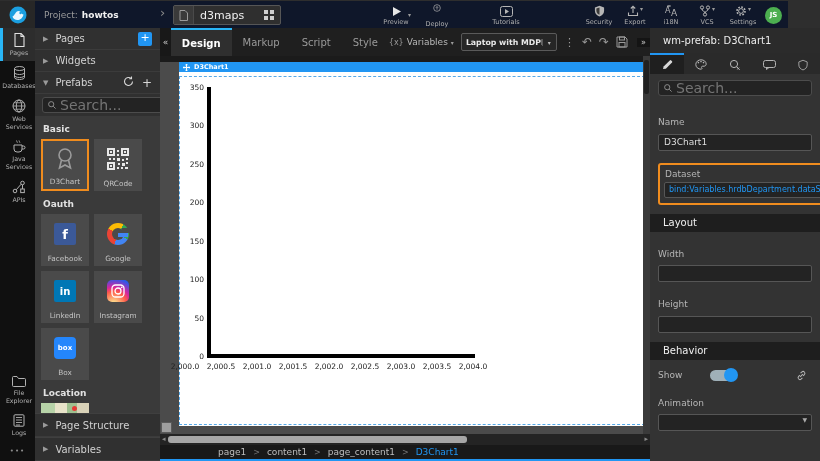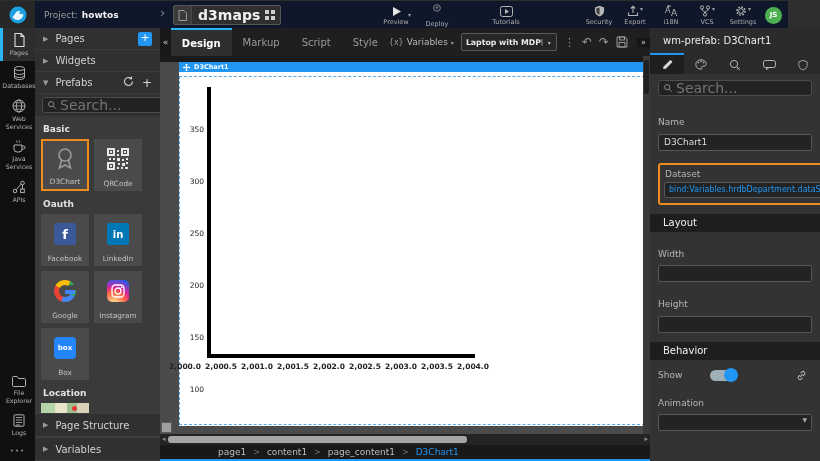--- a/index.html
+++ b/index.html
@@ -12,21 +12,21 @@
   .logo-cell { position:absolute; left:0; top:0; width:35px; height:28px; background:#272727;
     display:flex; align-items:center; justify-content:center; }
   .proj { position:absolute; left:44px; top:0; height:28px; display:flex; align-items:center;
     font-size:9px; color:#9a9a9a; gap:4px; }
   .proj b { color:#f1f1f1; font-weight:bold; }
   .crumb-chev { position:absolute; left:160px; top:4px; color:#8a8a8a; font-size:13px; }
   .page-sel { position:absolute; left:173px; top:4px; width:108px; height:20px; background:#2f2f2f;
     border:1px solid #565656; border-radius:2px; display:flex; align-items:center; }
   .page-sel .fcell { width:20px; height:100%; background:#3a3a3a; display:flex; align-items:center;
     justify-content:center; border-right:1px solid #4a4a4a; }
-  .page-sel .pname { flex:1; color:#f0f0f0; font-size:14px; font-weight:bold; padding-left:6px; }
+  .page-sel .pname { flex:1; color:#f0f0f0; font-size:11px; font-weight:normal; padding-left:6px; }
   .page-sel .gcell { width:22px; display:flex; align-items:center; justify-content:center; }
   .tb-item { position:absolute; top:3px; width:36px; height:24px; display:flex; flex-direction:column;
     align-items:center; justify-content:center; gap:1px; color:#b5b5b5; }
   .tb-item .lbl { font-size:6.5px; color:#aeaeae; white-space:nowrap; }
   .tb-caret { font-size:6px; color:#9a9a9a; }
   .tb-right { position:absolute; right:2px; top:0; height:28px; display:flex; align-items:center; }
   .tb-right .tb-item { position:static; }
   .avatar { width:17px; height:17px; border-radius:50%; background:#4caf50; color:#fff;
     font-size:7px; font-weight:bold; display:flex; align-items:center; justify-content:center; margin:0 4px; }
   .icon-with-caret { display:flex; align-items:flex-start; gap:1px; }
@@ -107,25 +107,25 @@
   
   .canvas { flex:1; background:#4b4b4b; position:relative; overflow:hidden; }
   .canvas-topshadow { position:absolute; left:0; top:0; width:100%; height:6px; background:#1b1b1b; }
   .artboard { position:absolute; left:19px; top:6px; width:467px; height:364px; background:#fff; }
   .wtag { position:absolute; left:0; top:0; width:100%; height:10px; background:#2196f3; display:flex;
     align-items:center; gap:4px; padding-left:4px; }
   .wtag .wname { color:#fff; font-size:6.5px; font-weight:bold; }
   .sel-border { position:absolute; left:0; top:14px; right:1px; bottom:1px; border:1px dashed #56a9e8; }
   .ylabels { position:absolute; left:0; top:21px; width:25px; height:279px; display:flex; flex-direction:column;
     justify-content:space-between; }
-  .ylabels span { display:block; text-align:right; font-size:7.5px; color:#222; height:10px; line-height:10px;margin-top:42px; }
+  .ylabels span { display:block; text-align:right; font-size:7.5px; color:#222; height:10px; line-height:10px; }
   .yaxis { position:absolute; left:28px; top:25px; width:4px; height:271px; background:#000; }
   .xaxis { position:absolute; left:28px; top:292px; width:268px; height:4px; background:#000; }
   .xlabels { position:absolute; left:-12px; top:300px; width:324px; display:flex; justify-content:space-between; }
-  .xlabels span { width:36px; text-align:center; font-size:7.5px; color:#222;font-weight:bold; }
+  .xlabels span { width:36px; text-align:center; font-size:7.5px; color:#222; }
   .vscroll { position:absolute; right:0; top:0; bottom:0; width:7px; background:#3a3a3a; }
   .vthumb { position:absolute; left:1px; top:4px; width:5px; height:34px; background:#212121; border-radius:2px; }
   .corner-handle { position:absolute; left:1px; bottom:1px; width:11px; height:11px; background:#9e9e9e;
     border:1px solid #5a5a5a; }
   .hscroll { height:11px; background:#242424; position:relative; flex:none; }
   .hthumb { position:absolute; left:8px; top:2px; width:299px; height:7px; background:#a6a6a6; border-radius:3px; }
   .harrow { position:absolute; top:1px; color:#8a8a8a; font-size:7px; }
   .harrow.left { left:2px; } .harrow.right { right:2px; }
   .breadcrumb { height:16px; background:#191919; border-bottom:2px solid #2196f3; display:flex; align-items:center;
     padding-left:58px; gap:7px; font-size:9px; flex:none; }
@@ -416,34 +416,34 @@
       <div class="grp-title">Oauth</div>
       <div class="cards">
         <div class="card">
           <span class="cicon">
               <span class="brand-sq fb">f</span>
             </span>
           <span class="clabel">Facebook</span>
         </div>
         <div class="card">
           <span class="cicon">
-              <span class="brand-sq li">in</span>
-            </span>
-          <span class="clabel">LinkedIn</span>
-        </div>
-        <div class="card">
-          <span class="cicon">
             <span class="g-wrap">
               <span class="g-ring"></span>
                 <span class="g-hole"></span>
                 <span class="g-notch"></span>
                 <span class="g-bar"></span>
             </span>
           </span>
           <span class="clabel">Google</span>
+        </div>
+        <div class="card">
+          <span class="cicon">
+              <span class="brand-sq li">in</span>
+            </span>
+          <span class="clabel">LinkedIn</span>
         </div>
         <div class="card">
           <span class="cicon">
             <span class="ig">
               <svg width="14" height="14" viewBox="0 0 14 14">
                 <rect x="1" y="1" width="12" height="12" rx="3.5" fill="none" stroke="#fff" stroke-width="1.3"></rect>
                 <circle cx="7" cy="7" r="3" fill="none" stroke="#fff" stroke-width="1.3"></circle>
                 <circle cx="10.7" cy="3.3" r=".9" fill="#fff"></circle>
               </svg>
             </span>

